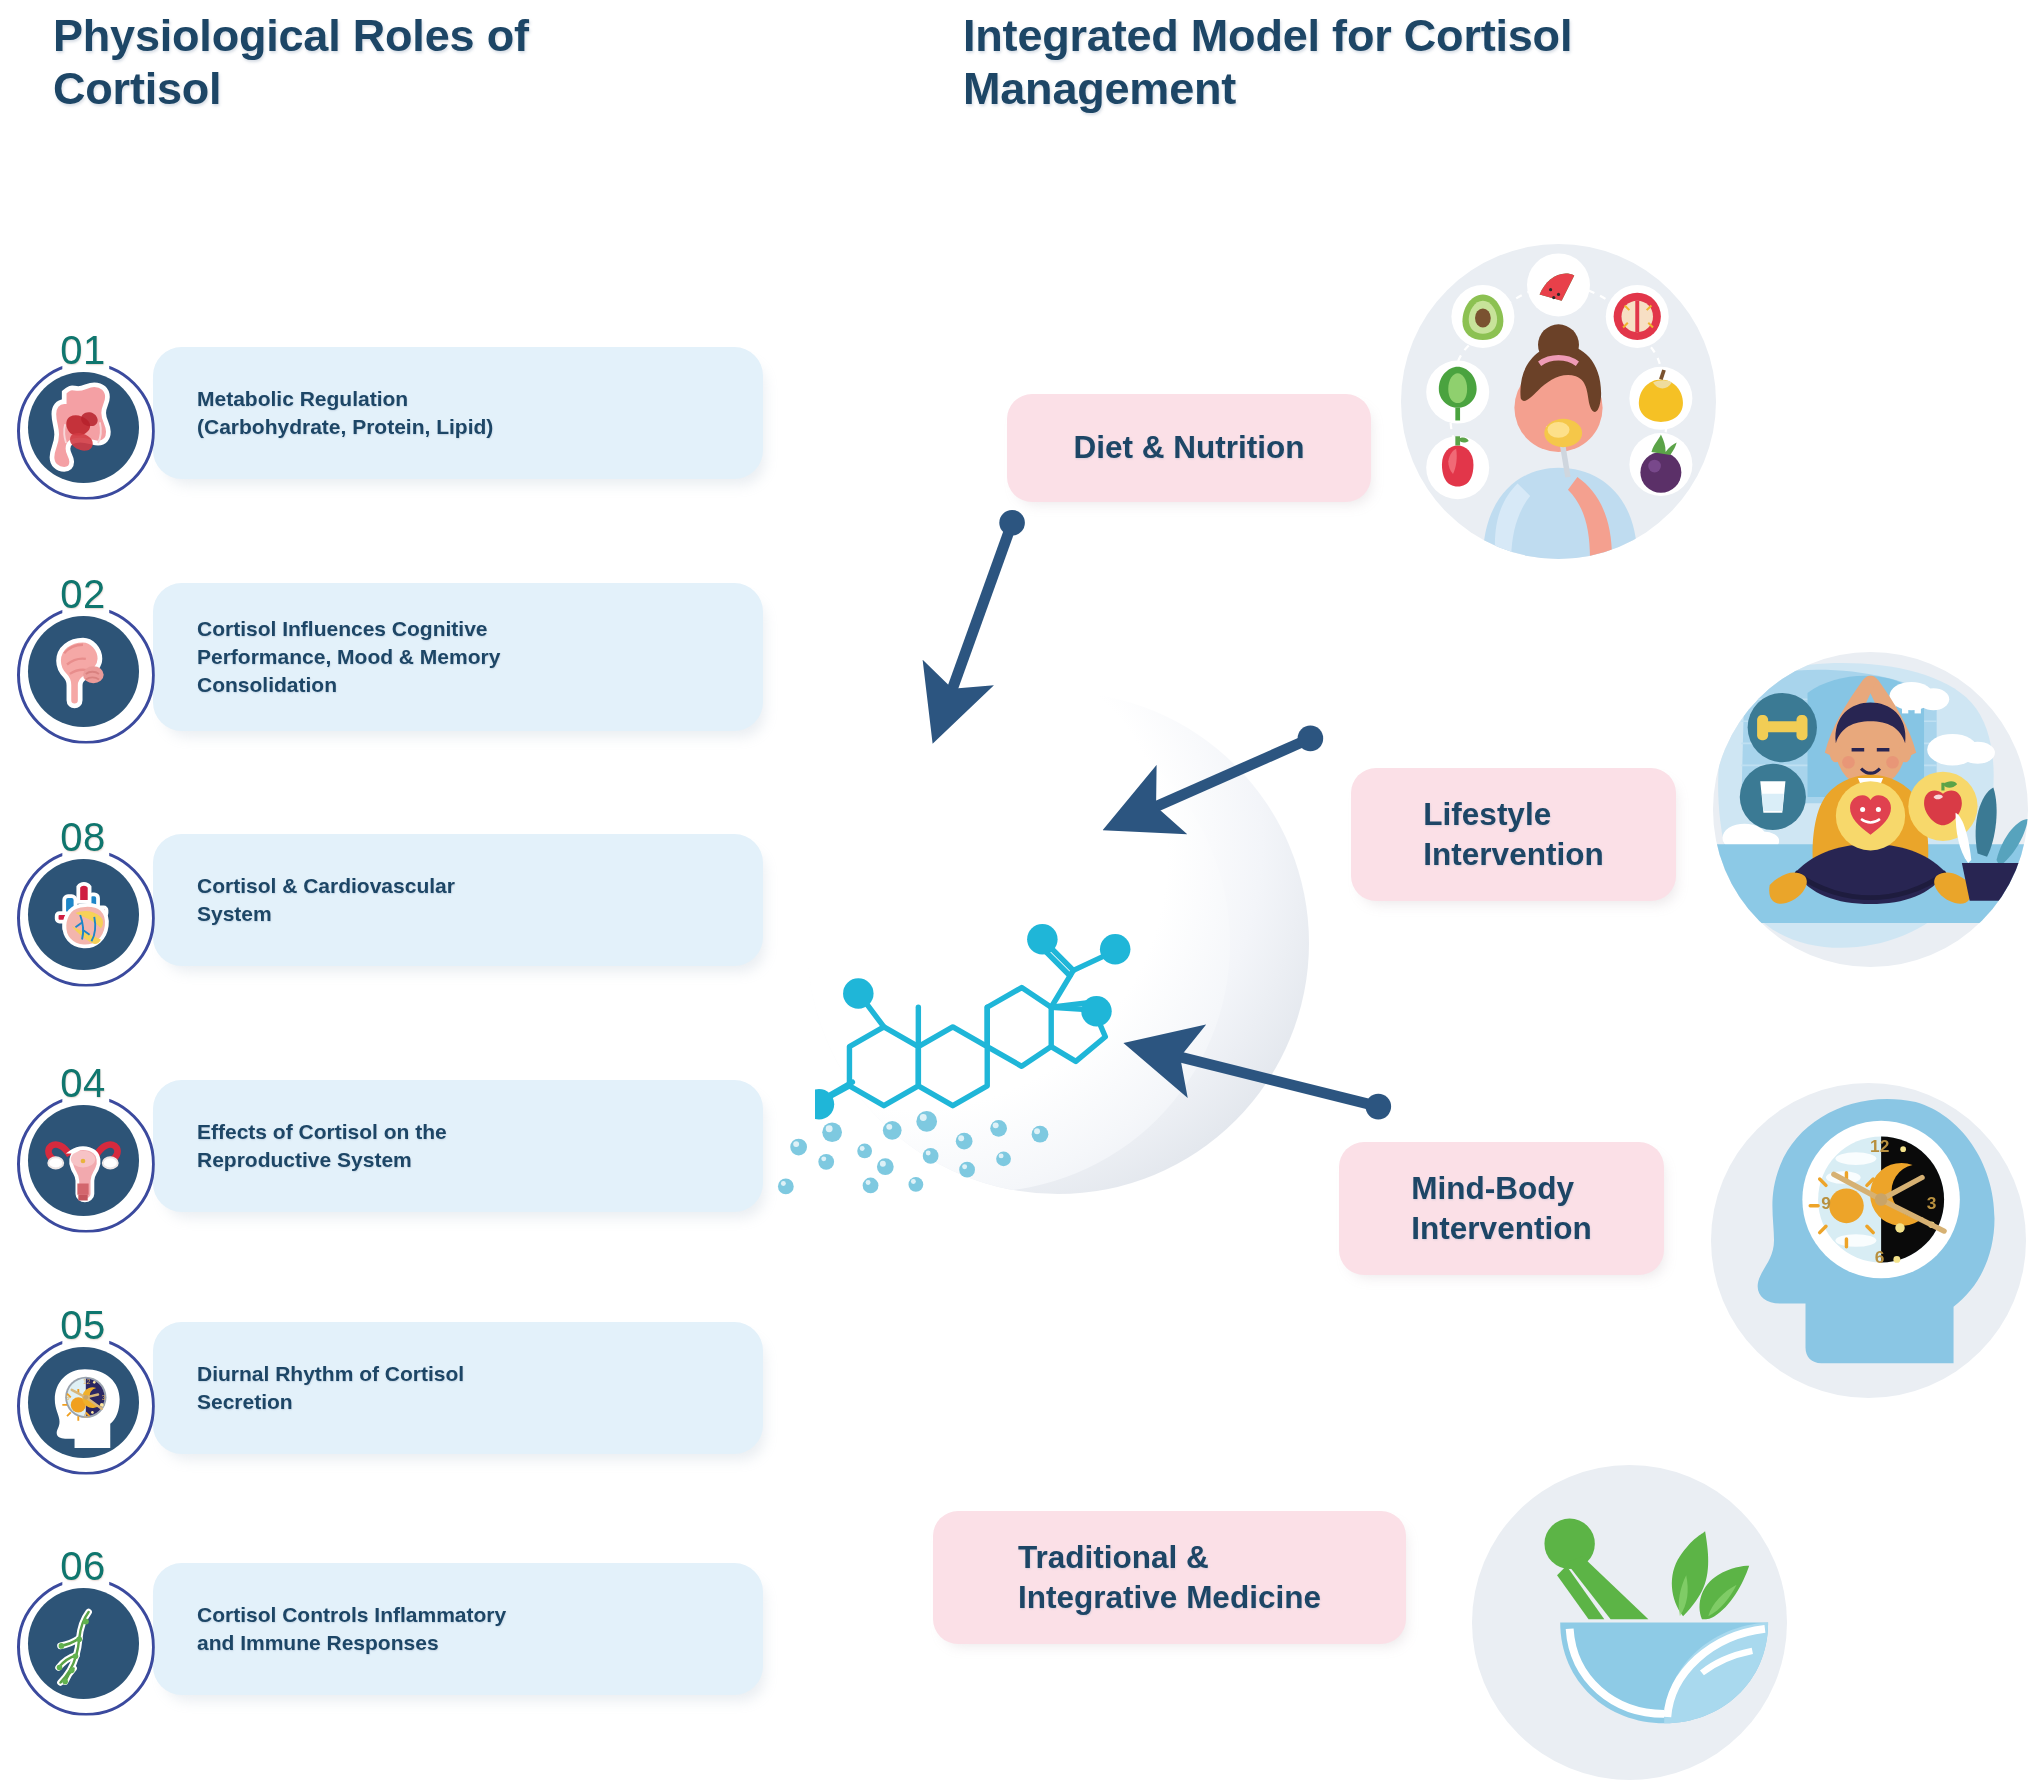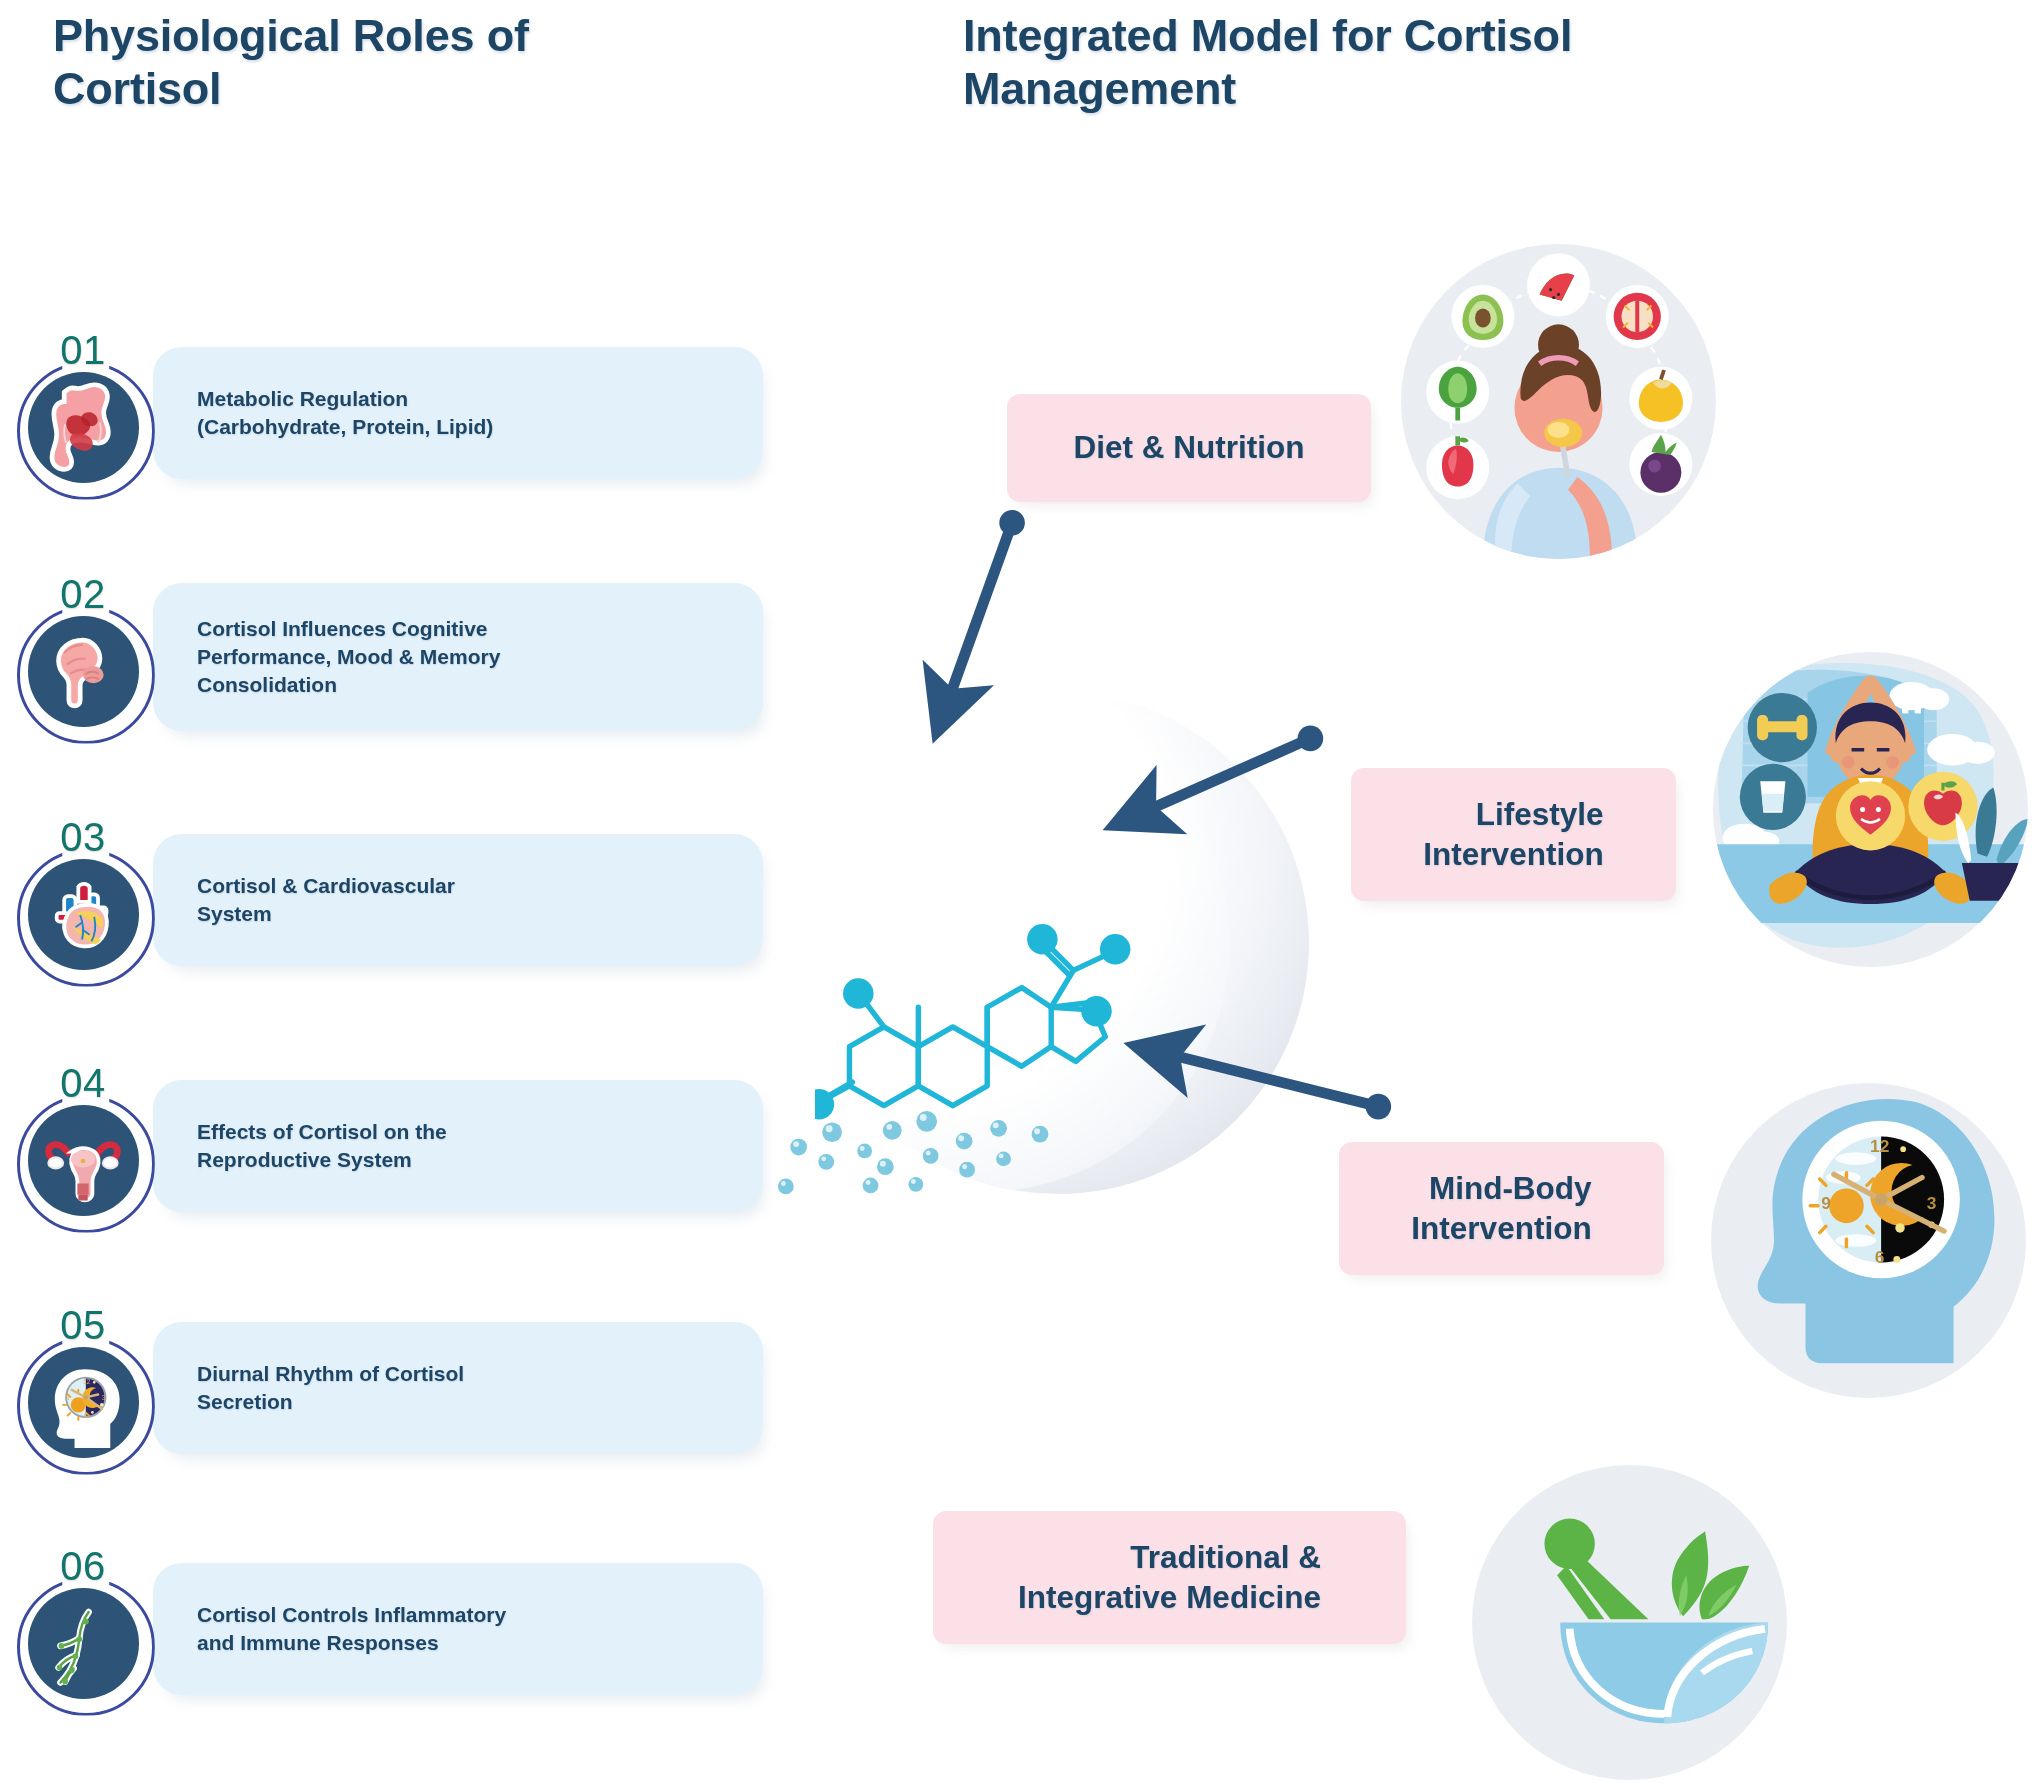--- a/index.html
+++ b/index.html
@@ -70,24 +70,24 @@
     color:#1d4da8;font-size:41px;font-weight:bold;letter-spacing:1.5px;
     text-shadow:0.5px 1px 2px rgba(120,150,200,.28);
   }
   #bubbles{position:absolute;left:768px;top:1083px;width:345px;height:133px;}
 
   
   #arrows{position:absolute;left:0;top:0;width:2035px;height:1783px;pointer-events:none;}
 
   
   .mgmt-pill{
-    position:absolute;background:#fbe0e7;border-radius:13px;
+    position:absolute;background:#fbe0e7;border-radius:25px;
     display:flex;align-items:center;justify-content:center;
     color:#1d4666;font-weight:bold;font-size:31.5px;line-height:1.25;
-    text-align:right;white-space:pre-line;
+    text-align:left;white-space:pre-line;
     text-shadow:0.5px 1px 2px rgba(140,160,185,.30);
     box-shadow:4.9px 7.9px 12.8px -5.9px rgba(170,150,160,.22);
   }
   #pill-diet{left:1007px;top:394px;width:364px;height:108px;}
   #pill-lifestyle{left:1351px;top:768px;width:325px;height:133px;}
   #pill-mindbody{left:1339px;top:1142px;width:325px;height:133px;}
   #pill-traditional{left:933px;top:1511px;width:473px;height:133px;}
 
   
   .illus{position:absolute;border-radius:50%;overflow:hidden;background:#eaeef3;}
@@ -150,21 +150,21 @@
         </div>
       </div>
     </div>
 
     <div class="role" style="top:817px">
       <div class="role-pill">
         <div class="role-text">Cortisol &amp; Cardiovascular
 System</div>
       </div>
       <div class="role-badge">
-        <div class="role-num">03</div>
+        <div class="role-num">08</div>
         <div class="ring"></div>
         <div class="disc">
           <svg viewBox="0 0 100 100">
             <g stroke="#ffffff" stroke-width="4">
               <rect x="30" y="30" width="12" height="38" rx="4" fill="#1e86c8"></rect>
               <rect x="56" y="28" width="10" height="26" rx="4" fill="#1e86c8"></rect>
               <path d="M45 20c3-4 9-4 12 0v16H45z" fill="#cf1d40"></path>
               <rect x="63" y="42" width="12" height="9" rx="3" fill="#cf1d40"></rect>
               <rect x="22" y="48" width="12" height="9" rx="3" fill="#cf1d40"></rect>
               <path d="M36 46c6-8 26-9 34-2 9 9 6 26-3 34-9 8-24 7-32-2-7-8-6-22 1-30z" fill="#f3b5ad"></path>

